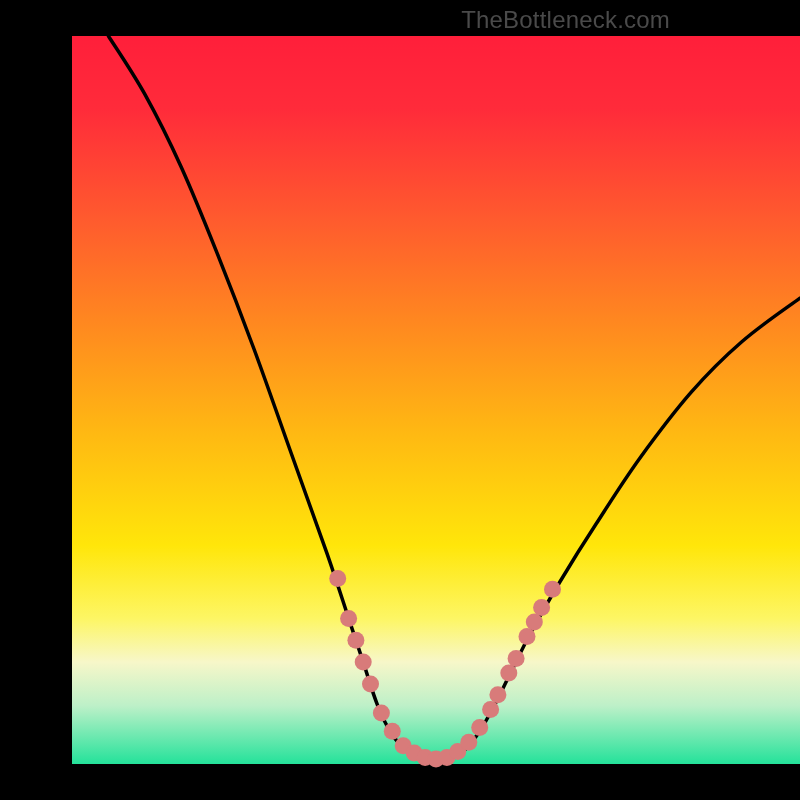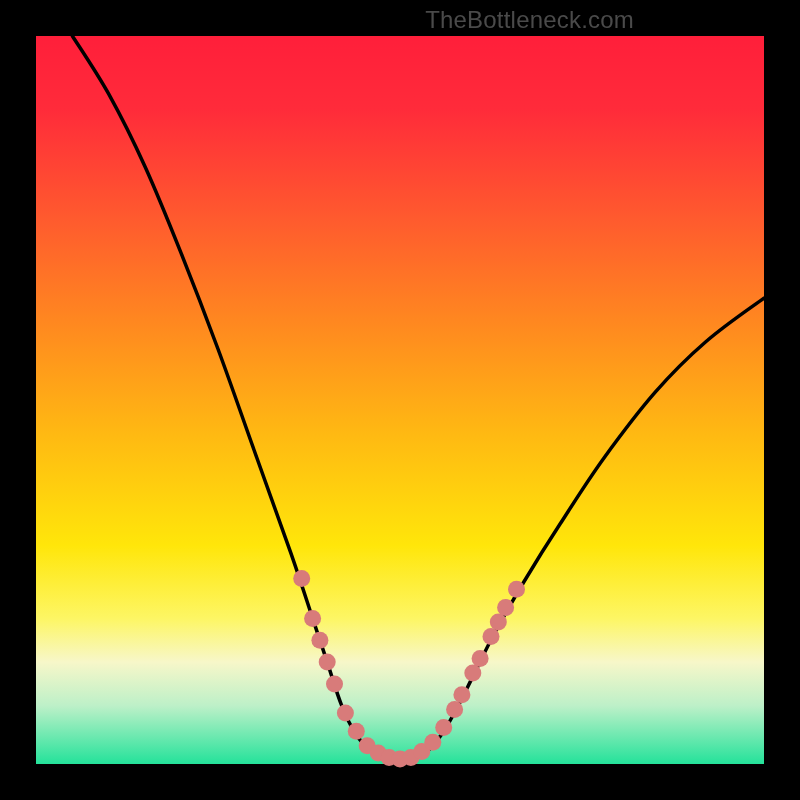--- a/index.html
+++ b/index.html
@@ -9,20 +9,21 @@
     height: 800px;
     background: #000;
     font-family: Arial, Helvetica, sans-serif;
     overflow: hidden;
   }
   .outer {
     width: 652px;
     height: 800px;
     background: #000;
     position: relative;
+    margin-left: 36px;
   }
   .watermark {
     position: absolute;
     top: 6px;
     right: 18px;
     color: #4a4a4a;
     font-size: 24px;
     font-weight: 400;
     z-index: 40;
     letter-spacing: 0.2px;

